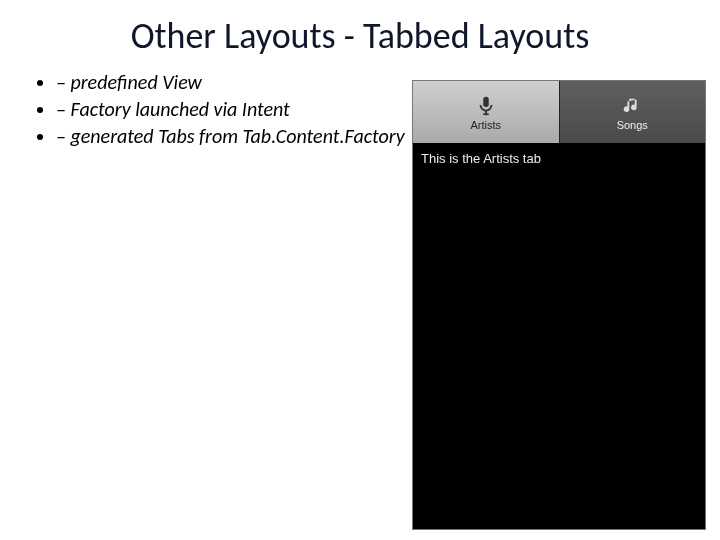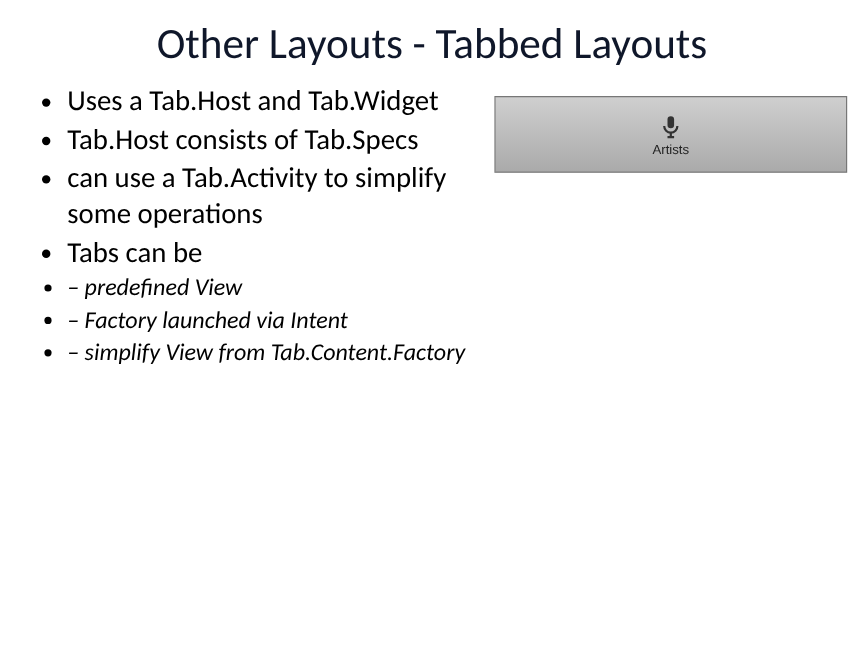--- a/index.html
+++ b/index.html
@@ -93,41 +93,46 @@
     font-size:13px;
   }
 </style>
 </head>
 <body>
 
 <h1 class="title">Other Layouts - Tabbed Layouts</h1>
 
 <div class="content">
   <div class="text-col">
-    <ul>
-      <li>Uses a Tab.Host and Tab.Widget</li>
-      <li>Tab.Host consists of Tab.Specs</li>
-      <li>can use a Tab.Activity to simplify some operations</li>
-      <li>Tabs can be</li>
-    </ul>
     <ul class="sub">
       <li>predefined View</li>
       <li>Factory launched via Intent</li>
-      <li>simplify View from Tab.Content.Factory</li>
+      <li>generated Tabs from Tab.Content.Factory</li>
     </ul>
   </div>
 </div>
 
 <div class="phone">
   <div class="tabbar">
     <div class="tab active">
       <span class="icon">
         <svg width="22" height="22" viewBox="0 0 24 24" fill="none">
           <rect x="9" y="2" width="6" height="11" rx="3" fill="#333"></rect>
           <path d="M6 11a6 6 0 0 0 12 0" stroke="#333" stroke-width="2" fill="none"></path>
           <line x1="12" y1="17" x2="12" y2="21" stroke="#333" stroke-width="2"></line>
           <line x1="9" y1="21" x2="15" y2="21" stroke="#333" stroke-width="2"></line>
         </svg>
       </span>
       <span class="lbl">Artists</span>
     </div>
+    <div class="tab">
+      <span class="icon">
+        <svg width="22" height="22" viewBox="0 0 24 24" fill="#ddd">
+          <path d="M9 4v11.5a3 3 0 1 1-2-2.83V7l10-2v8.5a3 3 0 1 1-2-2.83V4L9 4z"></path>
+        </svg>
+      </span>
+      <span class="lbl">Songs</span>
+    </div>
+  </div>
+  <div class="tab-body">
+    <span>This is the Artists tab</span>
   </div>
 </div>
 
 </body></html>

